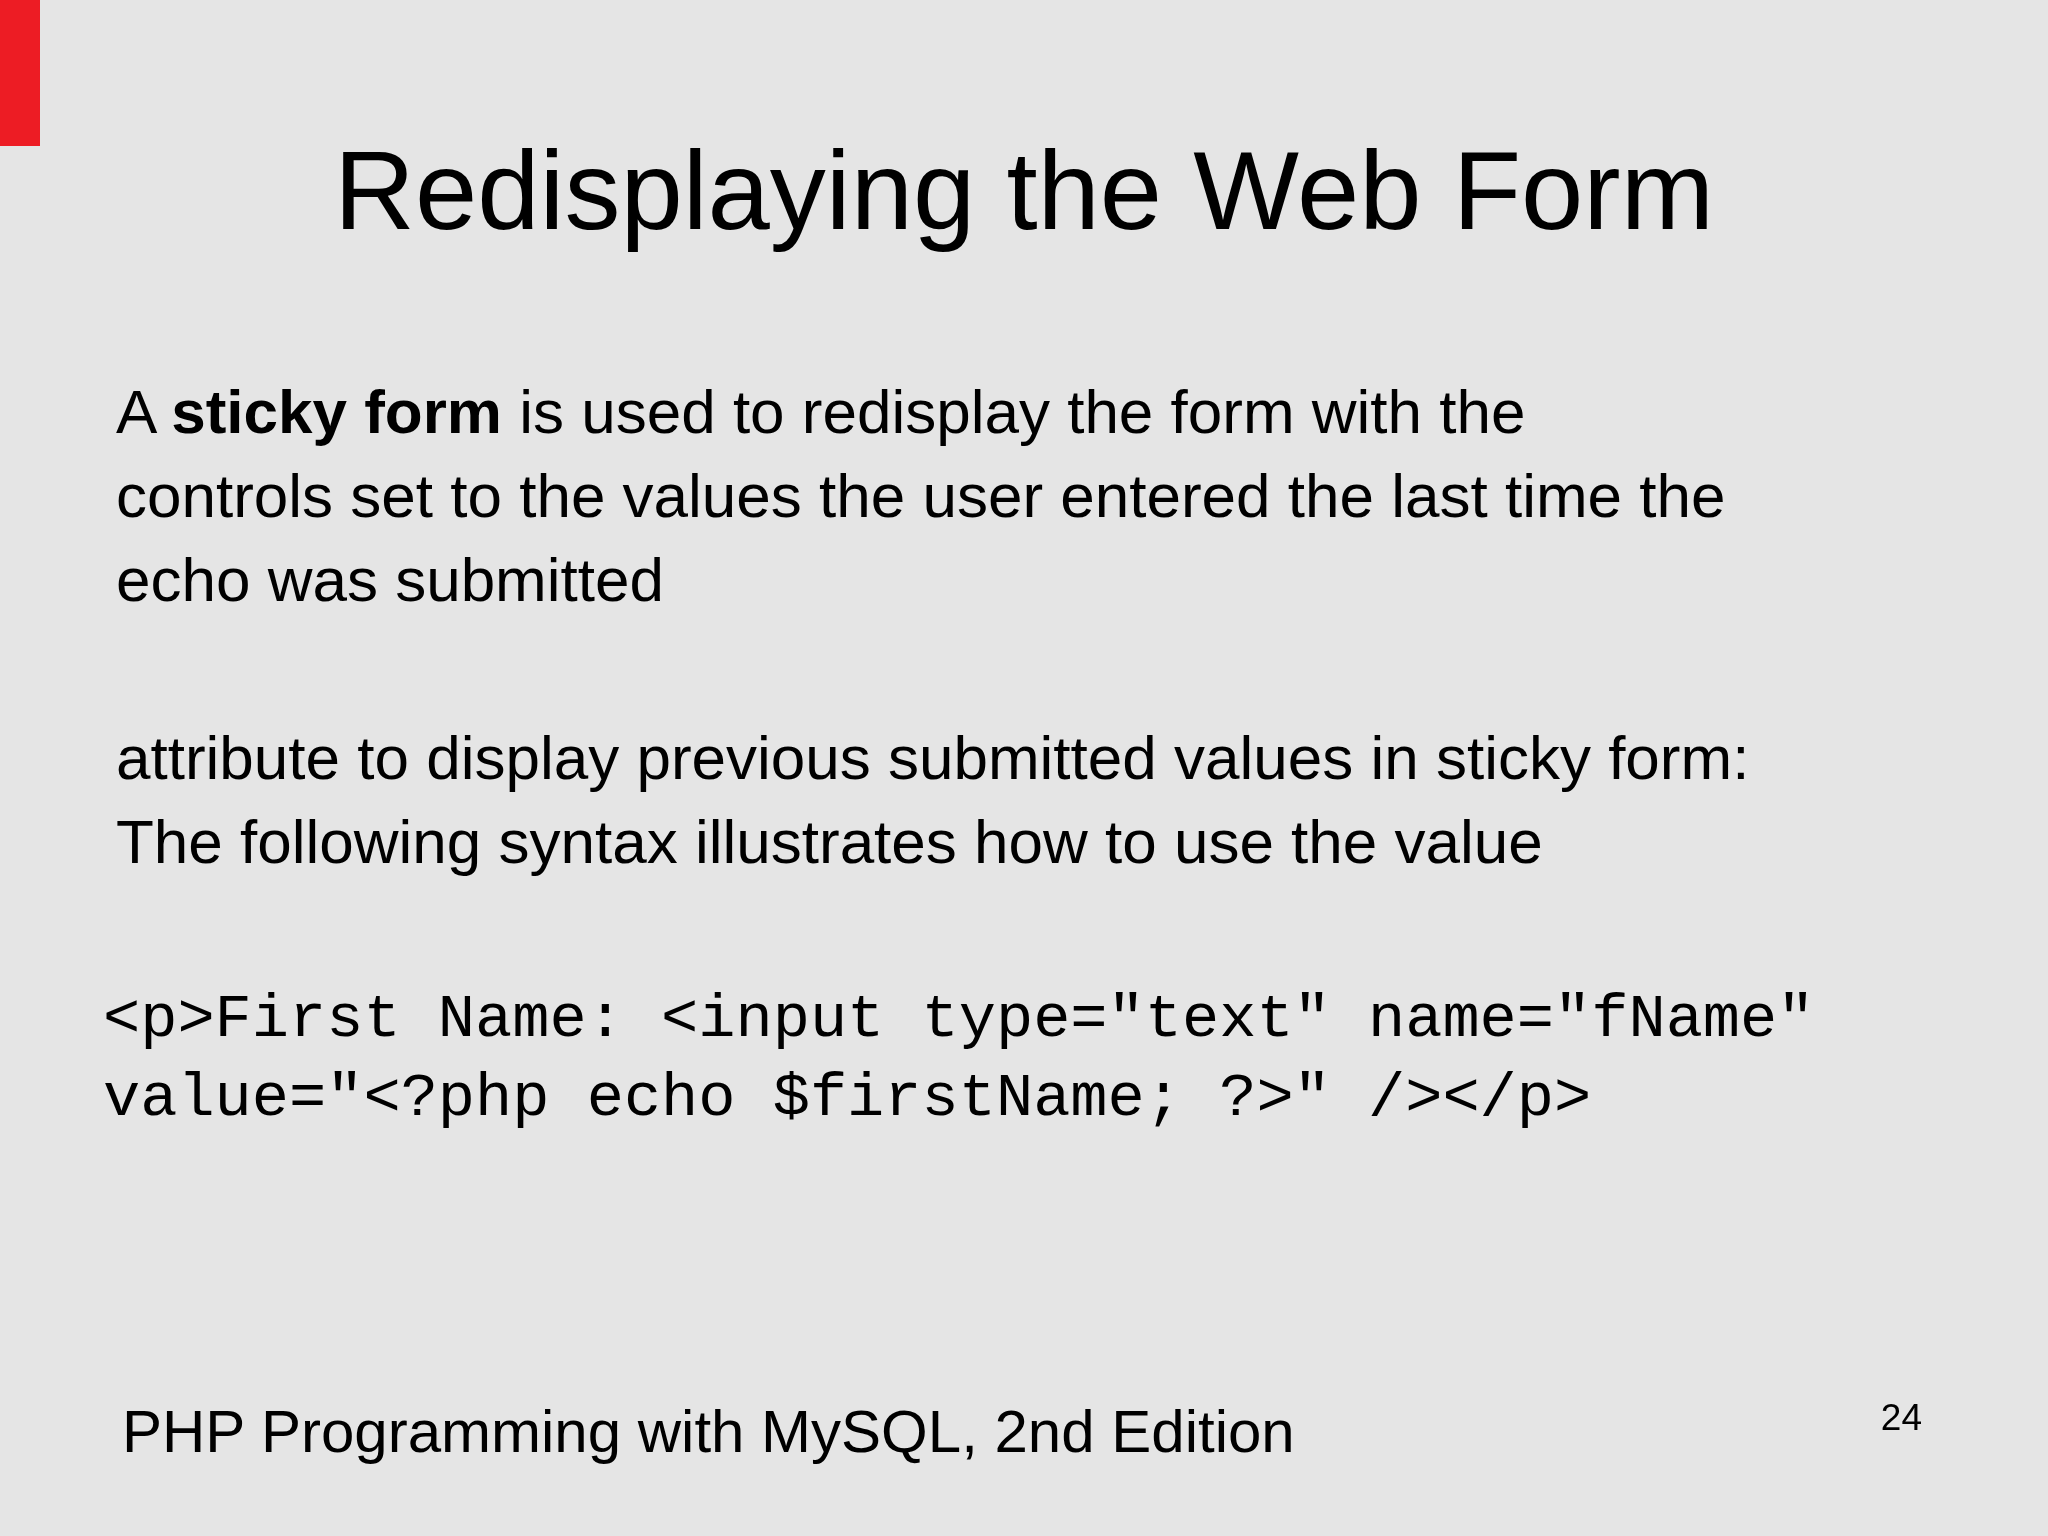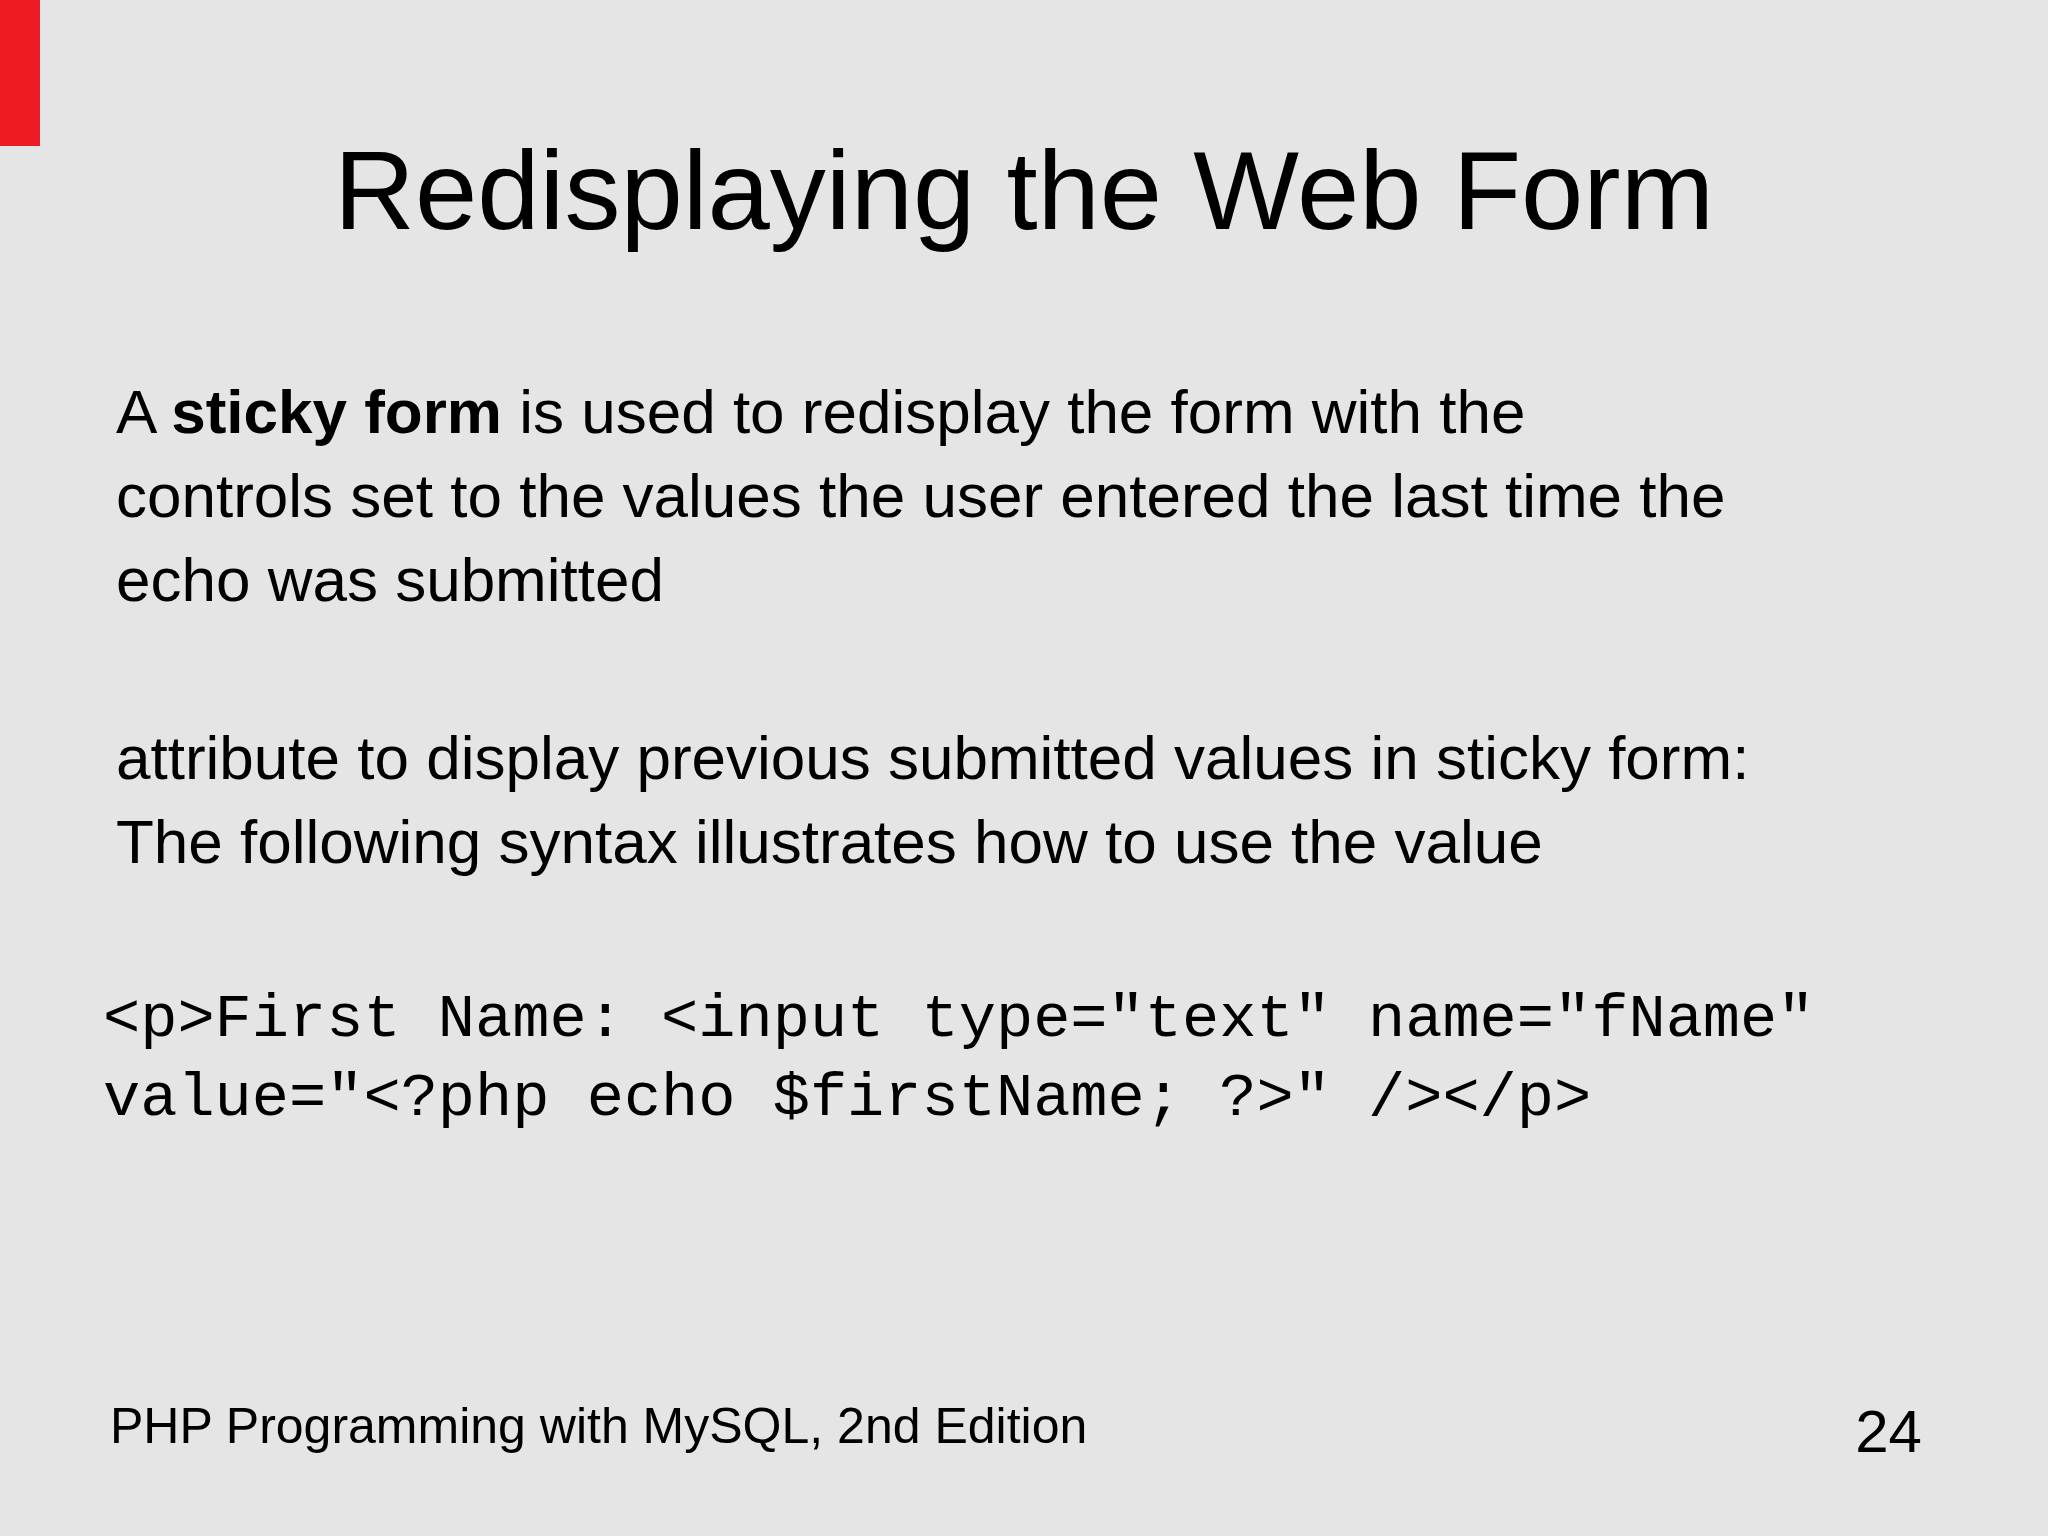--- a/index.html
+++ b/index.html
@@ -49,30 +49,30 @@
     position: absolute;
     left: 103px;
     top: 980px;
     font-family: "Liberation Mono", "DejaVu Sans Mono", monospace;
     font-size: 62px;
     line-height: 79px;
     white-space: nowrap;
   }
   .footer-left {
     position: absolute;
-    left: 110px;
+    left: 122px;
     top: 1396px;
-    font-size: 50px;
+    font-size: 60px;
     line-height: 1.2;
   }
   .footer-right {
     position: absolute;
     right: 126px;
     top: 1396px;
-    font-size: 60px;
+    font-size: 37px;
     line-height: 1.2;
     text-align: right;
   }
 </style>
 </head>
 <body>
 
 <div class="slide">
 
   <div class="accent-bar" style="background: rgb(237, 28, 36);"></div>

